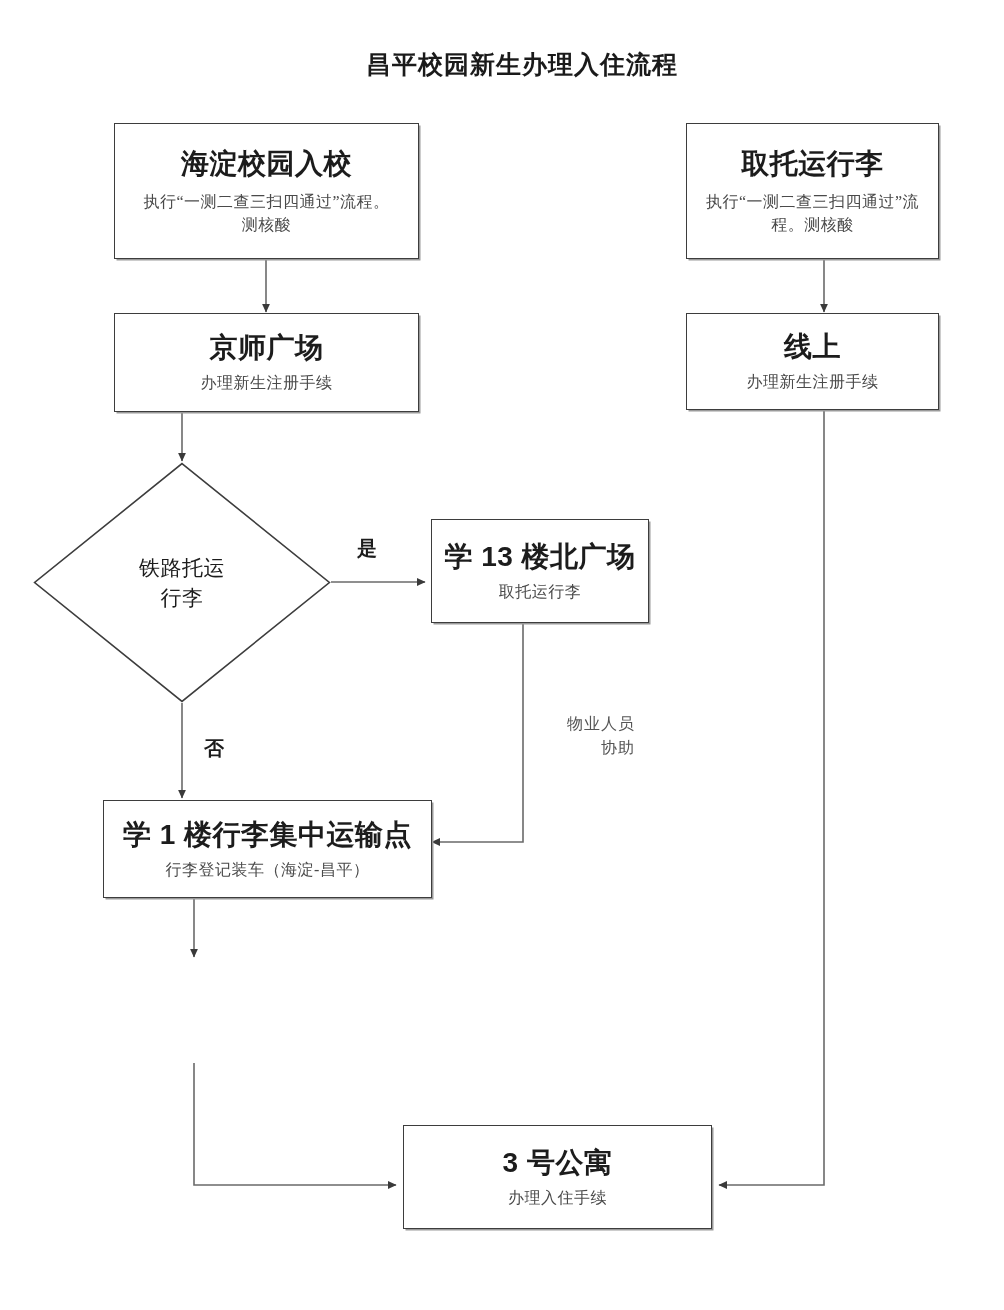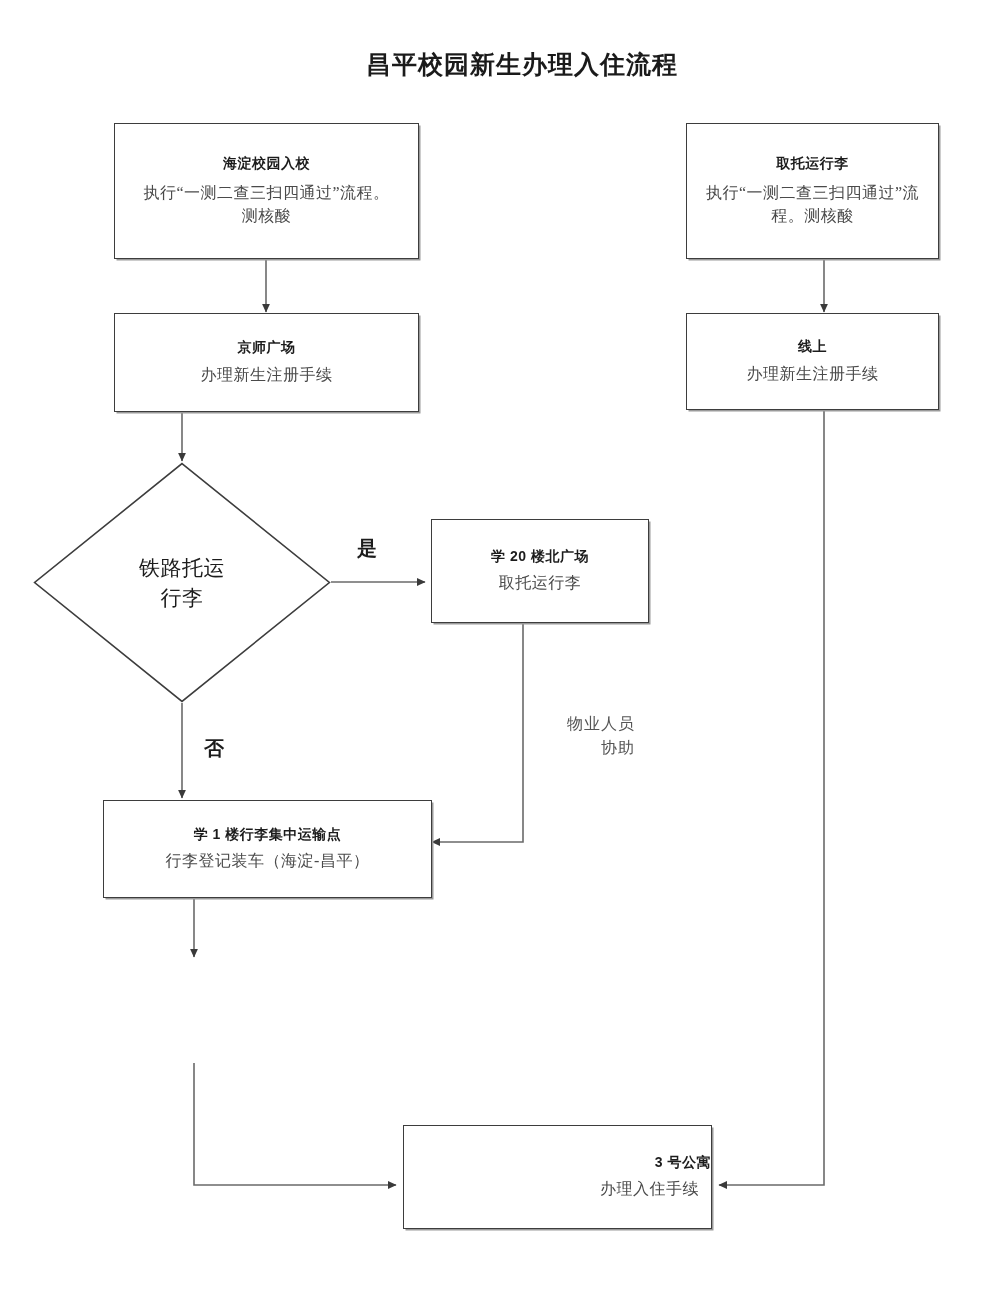--- a/index.html
+++ b/index.html
@@ -43,21 +43,21 @@
     display: flex;
     flex-direction: column;
     align-items: center;
     justify-content: center;
     text-align: center;
     box-shadow: 2px 2px 0 -0.5px #9a9a9a;
   }
   .node-title {
     font-family: "Liberation Sans", "DejaVu Sans", sans-serif;
     font-weight: bold;
-    font-size: 14px;
+    font-size: 28px;
     color: #1c1c1c;
     line-height: 1.25;
     letter-spacing: 0.5px;
     white-space: nowrap;
   }
   .node-sub {
     margin-top: 9px;
     font-family: "Liberation Serif", "DejaVu Serif", serif;
     font-size: 16px;
     color: #4a4a4a;
@@ -175,31 +175,31 @@
     <svg width="298" height="241" viewBox="0 0 298 241" xmlns="http://www.w3.org/2000/svg">
       <polygon points="149,1.6 296.4,120.5 149,239.4 1.6,120.5" fill="#ffffff" stroke="#3d3d3d" stroke-width="1.6"></polygon>
     </svg>
     <div class="diamond-label">
       <div>铁路托运</div>
       <div>行李</div>
     </div>
   </div>
 
   <div class="node" style="left:431px; top:519px; width:218px; height:104px;">
-    <div class="node-title">学 20 楼北广场</div>
+    <div class="node-title">学 13 楼北广场</div>
     <div class="node-sub tight">取托运行李</div>
   </div>
 
   <div class="node" style="left:103px; top:800px; width:329px; height:98px;">
     <div class="node-title">学 1 楼行李集中运输点</div>
     <div class="node-sub tight">行李登记装车（海淀-昌平）</div>
   </div>
 
 
-  <div class="node" style="left:403px; top:1125px; width:309px; height:104px;align-items:flex-end;">
+  <div class="node" style="left:403px; top:1125px; width:309px; height:104px;">
     <div class="node-title">3 号公寓</div>
     <div class="node-sub tight">办理入住手续</div>
   </div>
 
   <div class="edge-label" style="left:357px; top:535px;">是</div>
 
   <div class="edge-label" style="left:204px; top:735px;">否</div>
 
   <div class="edge-note" style="left:539px; top:712px; width:96px;">
     <div>物业人员</div>

